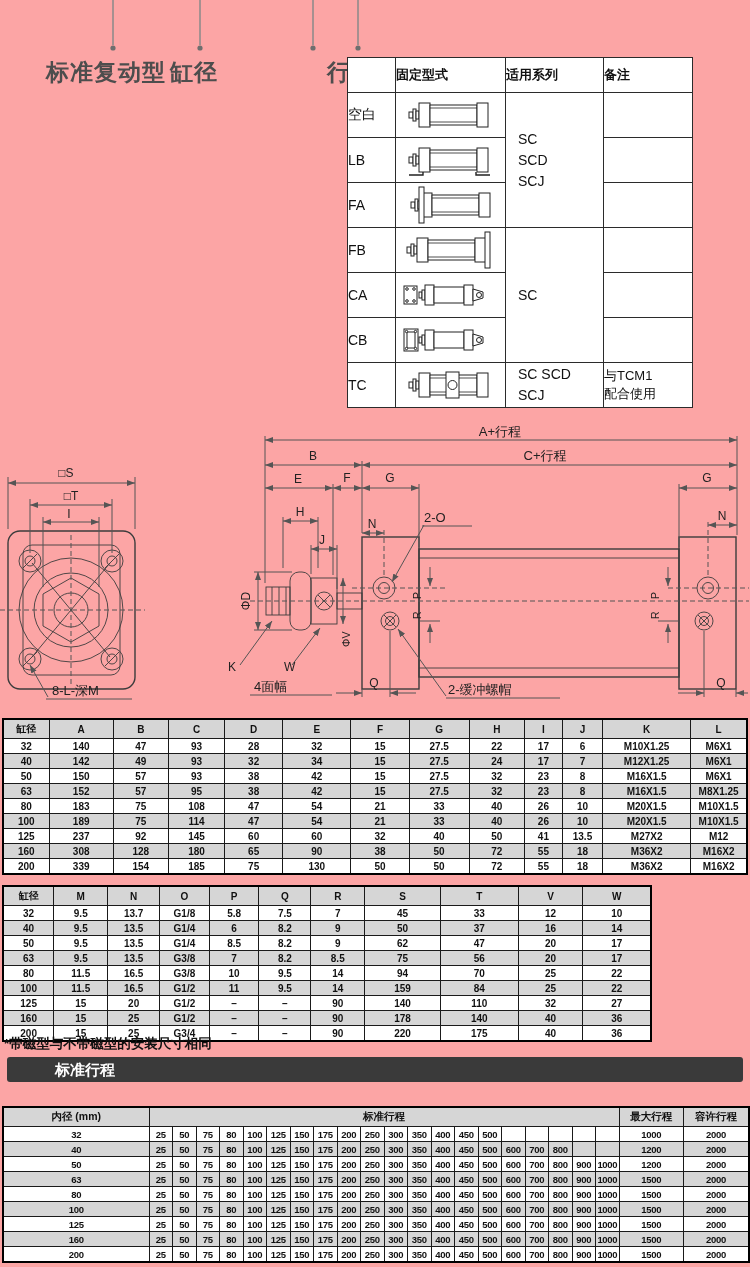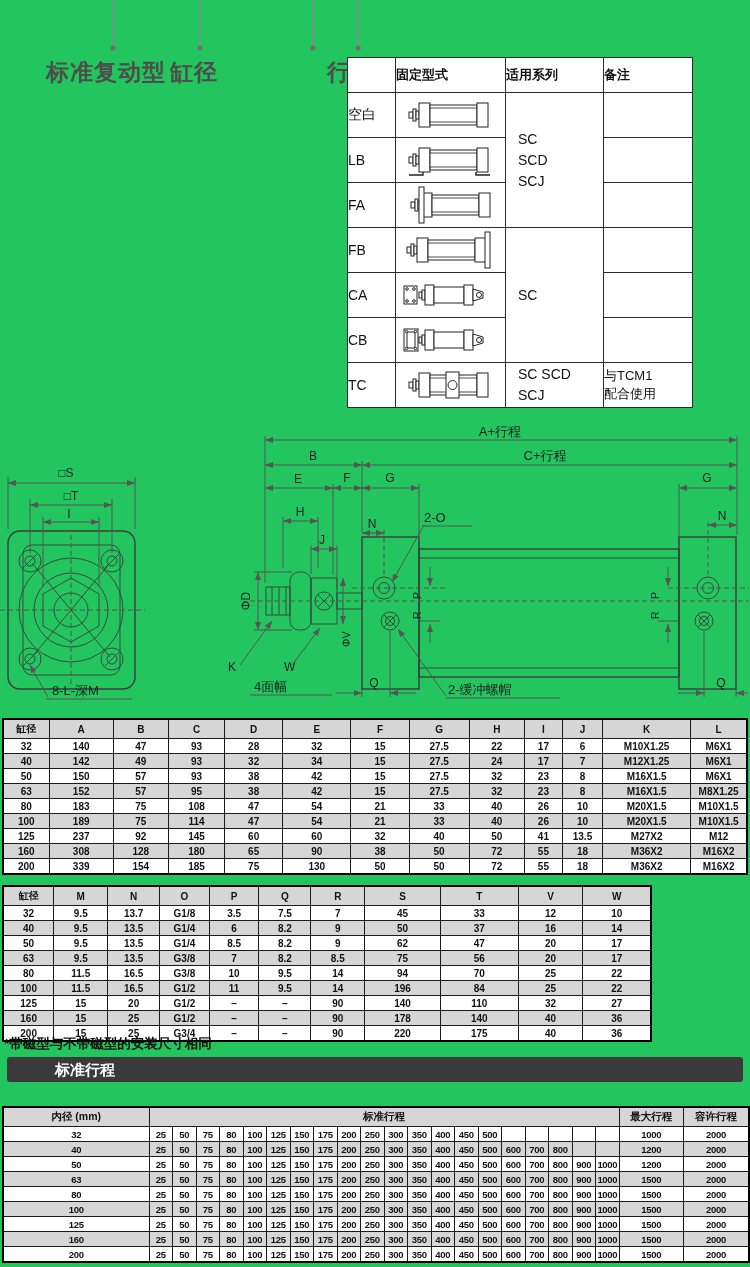--- a/index.html
+++ b/index.html
@@ -1,16 +1,16 @@
 <!DOCTYPE html>
 <html><head>
 <meta charset="utf-8">
 <style>
   html,body{margin:0;padding:0;background:#fff;}
-  #page{position:relative;width:750px;height:1267px;background:#22c55e;overflow:hidden;
+  #page{position:relative;width:750px;height:1267px;background:#fca5a5;overflow:hidden;
         font-family:"Liberation Sans", sans-serif;color:#111;}
 
   
   .legend-label{position:absolute;font-size:23px;font-weight:bold;color:#4d4d4d;letter-spacing:1px;white-space:nowrap;}
 
   
   #mount-table{position:absolute;left:347px;top:57px;border-collapse:collapse;table-layout:fixed;}
   #mount-table td,#mount-table th{border:1px solid #2b2b2b;padding:0;text-align:left;vertical-align:middle;background:#fff;}
   #mount-table th{height:34px;font-size:13px;font-weight:bold;}
   #mount-table td{height:44px;font-size:14px;margin-top:44px;}
@@ -603,21 +603,21 @@
           <th>V</th>
           <th>W</th>
         </tr>
       </thead>
       <tbody>
         <tr>
           <td>32</td>
           <td>9.5</td>
           <td>13.7</td>
           <td>G1/8</td>
-          <td>3.5</td>
+          <td>5.8</td>
           <td>7.5</td>
           <td>7</td>
           <td>45</td>
           <td>33</td>
           <td>12</td>
           <td>10</td>
         </tr>
         <tr class="alt">
           <td>40</td>
           <td>9.5</td>
@@ -671,21 +671,21 @@
           <td>22</td>
         </tr>
         <tr class="alt">
           <td>100</td>
           <td>11.5</td>
           <td>16.5</td>
           <td>G1/2</td>
           <td>11</td>
           <td>9.5</td>
           <td>14</td>
-          <td>196</td>
+          <td>159</td>
           <td>84</td>
           <td>25</td>
           <td>22</td>
         </tr>
         <tr>
           <td>125</td>
           <td>15</td>
           <td>20</td>
           <td>G1/2</td>
           <td>–</td>

